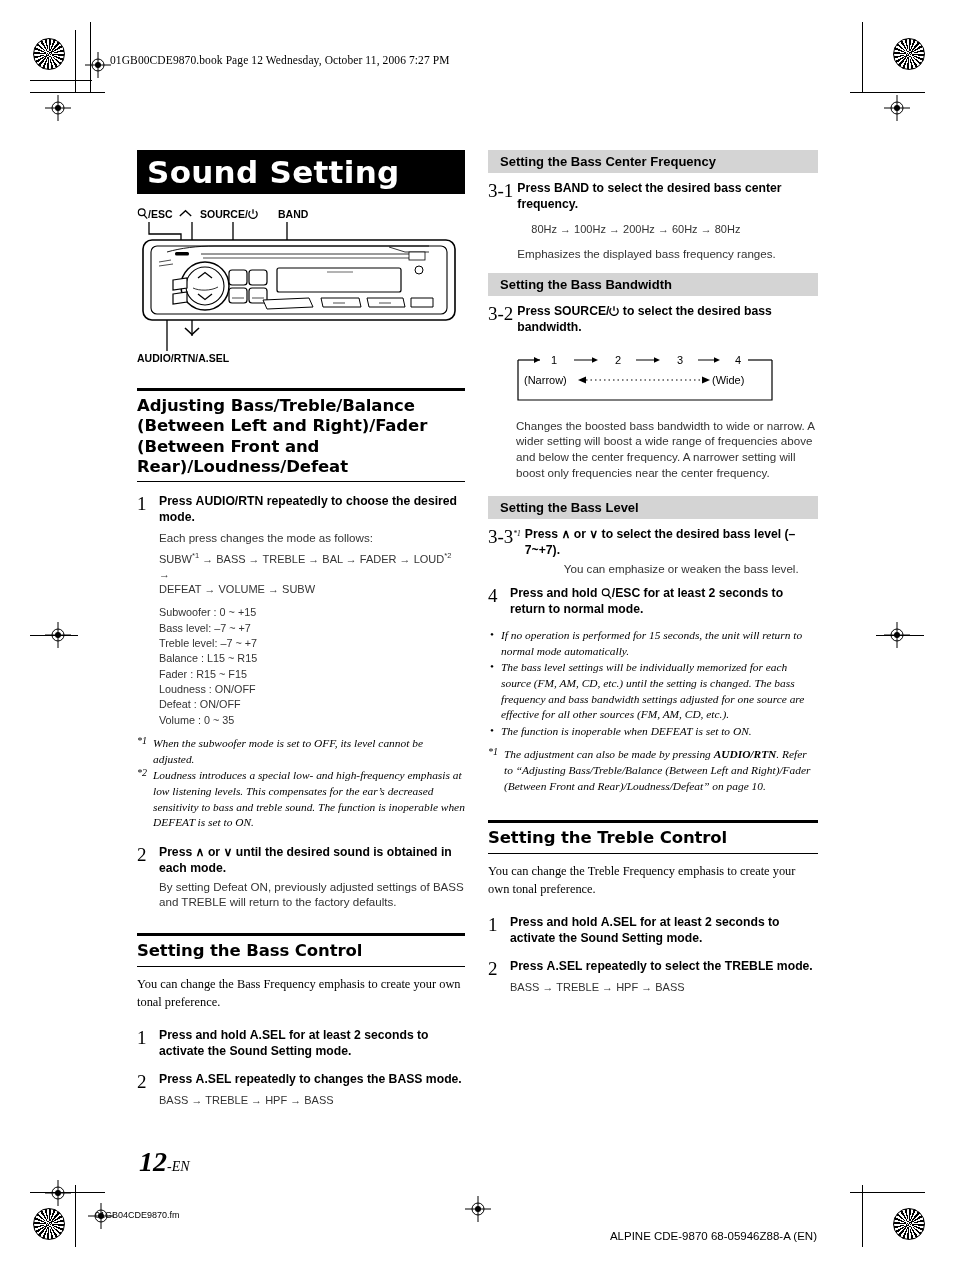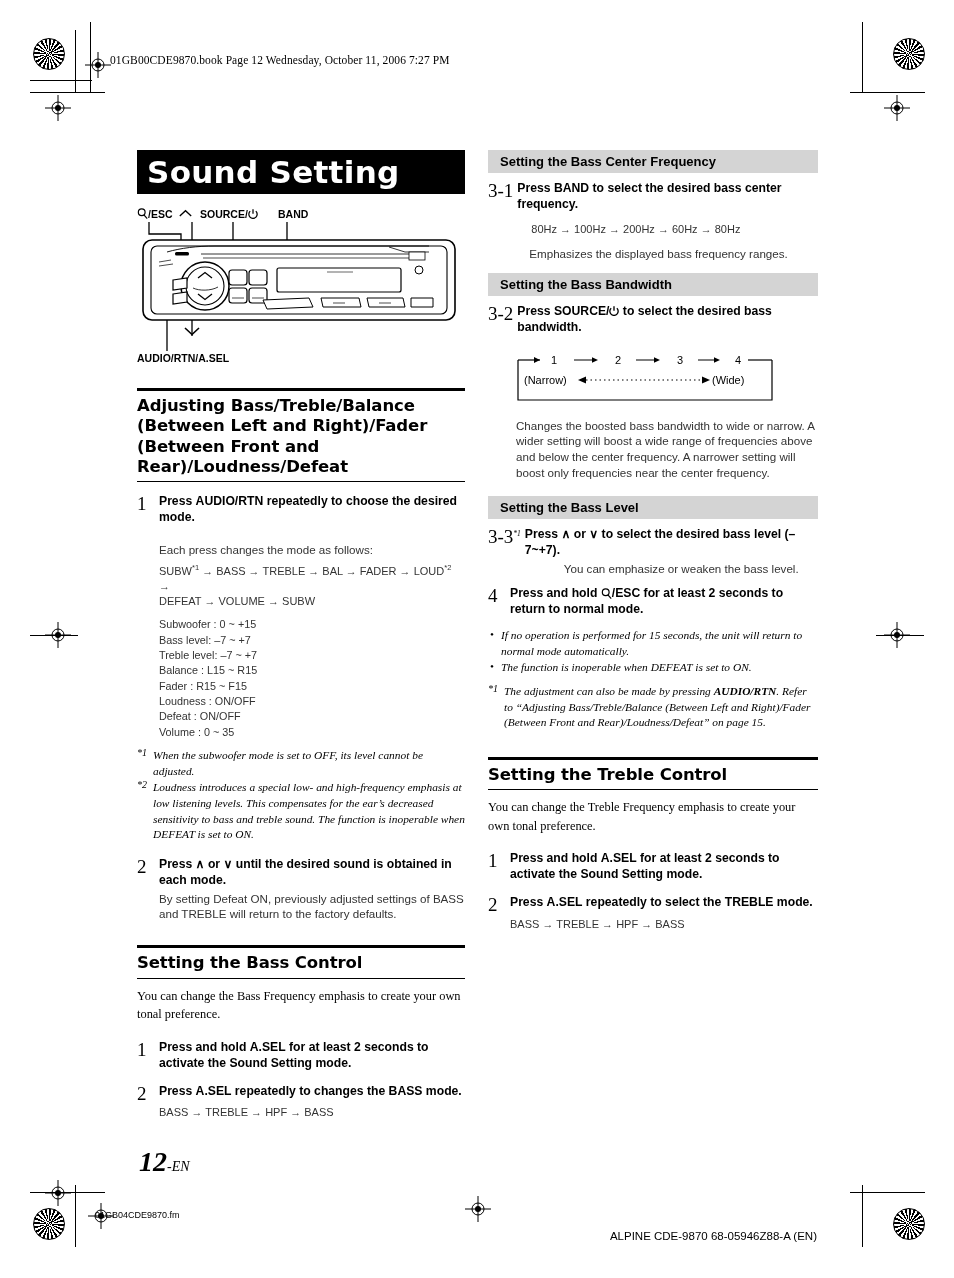--- a/index.html
+++ b/index.html
@@ -139,21 +139,21 @@
   .step-body { flex: 1 1 auto; }
   .step-title {
     font-size: 12.2px;
     font-weight: bold;
     line-height: 1.3;
   }
   .step-note {
     font-size: 11.6px;
     color: #333;
     line-height: 1.33;
-    margin-top: 16px;
+    margin-top: 4px;
   }
   .flow {
     font-size: 11px;
     color: #333;
     line-height: 1.35;
     margin-top: 6px;
   }
   .plain {
     font-size: 11.6px;
     color: #333;
@@ -472,21 +472,21 @@
 
   <div class="col-right">
 
     <div class="grey-head">Setting the Bass Center Frequency</div>
 
     <div class="step" style="margin-top:8px;">
       <div class="step-num-r script">3-1</div>
       <div class="step-body">
         <div class="step-title"><span>Press </span><b>BAND</b><span> to select the desired bass center frequency.</span></div>
         <div class="flow" style="margin-left:14px;margin-top:9px;">80Hz → 100Hz → 200Hz → 60Hz → 80Hz</div>
-        <div class="step-note" style="margin-top:9px;margin-left:12px;">Emphasizes the displayed bass frequency ranges.</div>
+        <div class="step-note" style="margin-top:9px;">Emphasizes the displayed bass frequency ranges.</div>
       </div>
     </div>
 
     <div class="grey-head" style="margin-top:12px;">Setting the Bass Bandwidth</div>
 
     <div class="step" style="margin-top:8px;">
       <div class="step-num-r script">3-2</div>
       <div class="step-body">
         <div class="step-title"><span>Press </span><b>SOURCE/</b><svg width="10" height="10" viewBox="0 0 12 12" style="vertical-align:-1px;">
               <path d="M2.6 2.6 A5 5 0 1 0 9.4 2.6" fill="none" stroke="#000" stroke-width="1.6"></path>
@@ -542,27 +542,28 @@
       <div class="step-body">
         <div class="step-title"><span>Press and hold </span><svg width="11" height="11" viewBox="0 0 14 14" style="vertical-align:-2px;">
               <circle cx="6" cy="5.5" r="4.3" fill="none" stroke="#000" stroke-width="1.5"></circle>
               <line x1="8.8" y1="8.8" x2="13" y2="13.5" stroke="#000" stroke-width="1.5"></line>
             </svg><b>/ESC</b><span> for at least 2 seconds to return to normal mode.</span></div>
       </div>
     </div>
 
     <ul class="note-ul">
       <li>If no operation is performed for 15 seconds, the unit will return to normal mode automatically.</li>
+      <li>The bass level settings will be individually memorized for each source (FM, AM, CD, etc.) until the setting is changed. The bass frequency and bass bandwidth settings adjusted for one source are effective for all other sources (FM, AM, CD, etc.).</li>
       <li>The function is inoperable when DEFEAT is set to ON.</li>
     </ul>
 
     <div class="fn-block">
       <div class="fn-row">
         <span class="fn-mark">*1</span>
-        <span><span>The adjustment can also be made by pressing </span><b>AUDIO/RTN</b><span>. Refer to “Adjusting Bass/Treble/Balance (Between Left and Right)/Fader (Between Front and Rear)/Loudness/Defeat” on page 15.</span></span>
+        <span><span>The adjustment can also be made by pressing </span><b>AUDIO/RTN</b><span>. Refer to “Adjusting Bass/Treble/Balance (Between Left and Right)/Fader (Between Front and Rear)/Loudness/Defeat” on page 10.</span></span>
       </div>
     </div>
 
     <div class="sec-head" style="margin-top:26px;">Setting the Treble Control</div>
 
     <div class="intro">You can change the Treble Frequency emphasis to create your own tonal preference.</div>
 
     <div class="step" style="margin-top:16px;">
       <div class="step-num">1</div>
       <div class="step-body">

